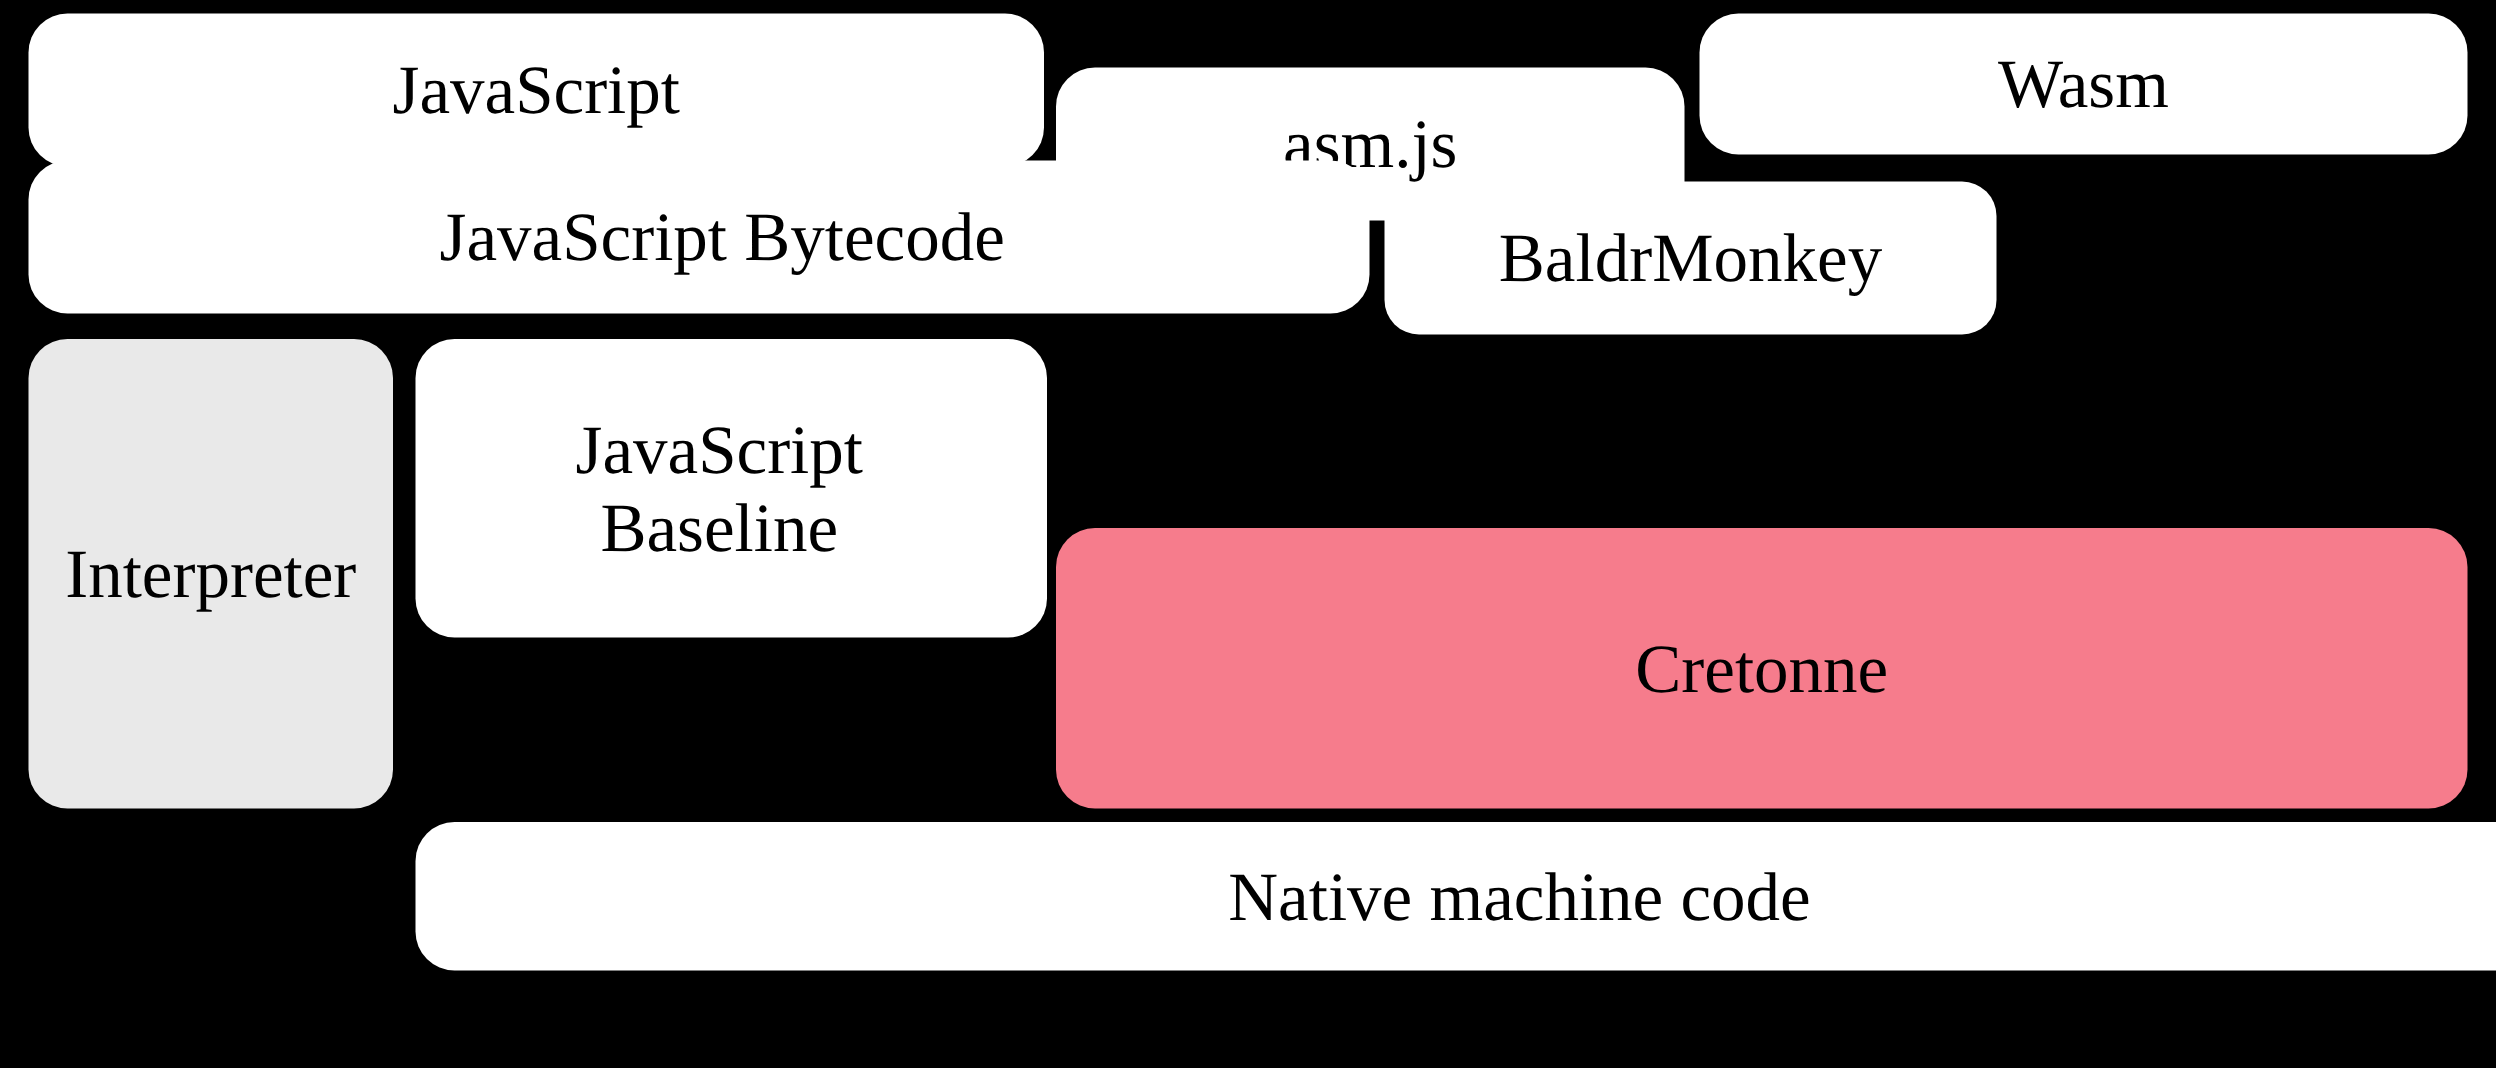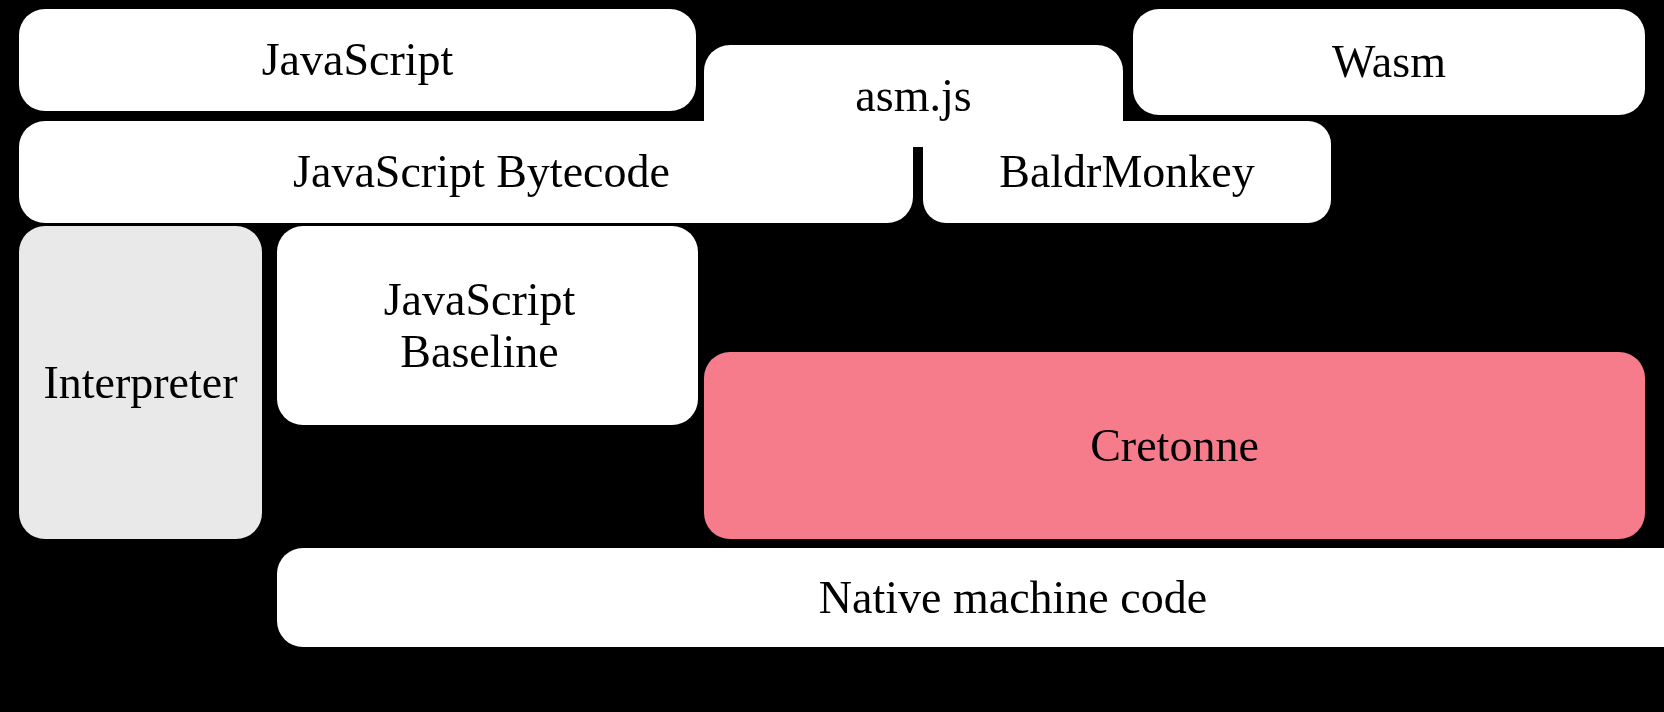--- a/index.html
+++ b/index.html
@@ -38,24 +38,24 @@
     padding: 0 10px;
     user-select: none;
   }
   .box.gray   { background: #e9e9e9; }
   .box.green  { background: #72c645; }
   .box.pink   { background: #f67c8c; }
 
   
   #box-javascript        { left: 19px;   top: 9px;   width: 677px;  height: 102px; }
   #box-asmjs             { left: 704px;  top: 9px;   width: 419px;  height: 102px; margin-top: 36px; }
-  #box-wasm              { left: 1133px; top: 9px;   width: 512px;  height: 106px; }
+  #box-wasm              { left: 1133px; top: 9px;   width: 512px;  height: 94px; }
 
   
-  #box-js-bytecode       { left: 19px;   top: 121px; width: 894px;  height: 102px; padding-left: 41px; }
+  #box-js-bytecode       { left: 19px;   top: 107px; width: 894px;  height: 102px; padding-left: 41px; }
   #box-baldrmonkey       { left: 923px;  top: 121px; width: 408px;  height: 102px; border-radius: 23px; }
 
   
   #box-interpreter       { left: 19px;   top: 226px; width: 243px;  height: 313px; }
   #box-js-baseline       { left: 277px;  top: 226px; width: 421px;  height: 199px; }
   #box-macro-assembler   { left: 277px;  top: 435px; width: 421px;  height: 104px; }
   #box-ion-mir           { left: 704px;  top: 226px; width: 419px;  height: 119px; }
   #box-cretonne          { left: 704px;  top: 352px; width: 941px;  height: 187px; }
 
   

